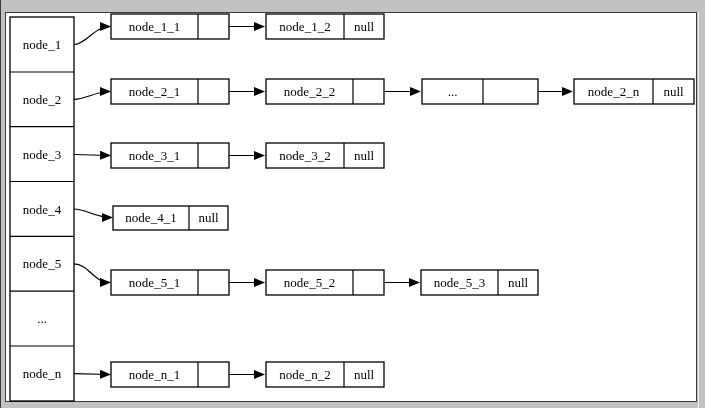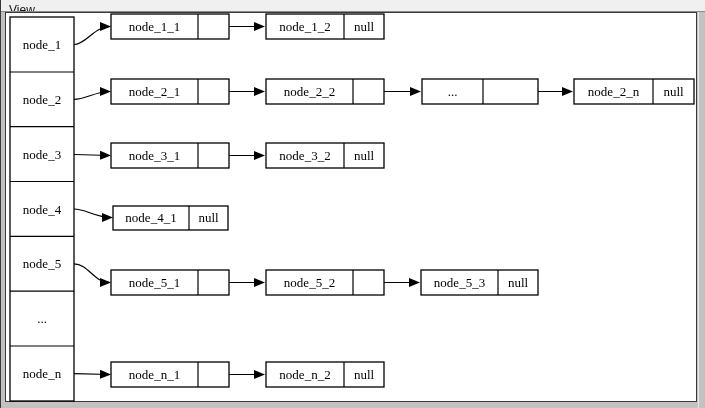--- a/index.html
+++ b/index.html
@@ -33,23 +33,20 @@
   .lbl {
     font-family:"Liberation Serif","DejaVu Serif",serif;
     font-size:13px; fill:var(--text,#000); text-anchor:middle;
   }
 </style>
 </head>
 <body>
 
 <div class="window">
 
-  <div class="menubar">
-    <span class="menu-item">View</span>
-  </div>
 
   <div class="canvas"></div>
   <div class="edge-hilite"></div>
 
   <svg class="diagram" width="705" height="408" viewBox="0 0 705 408">
     <defs>
       <marker id="ah" markerUnits="userSpaceOnUse" markerWidth="12" markerHeight="10" refX="10" refY="4.5" orient="auto">
         <path d="M0,0 L11,4.5 L0,9 Z" fill="#000"></path>
       </marker>
     </defs>

